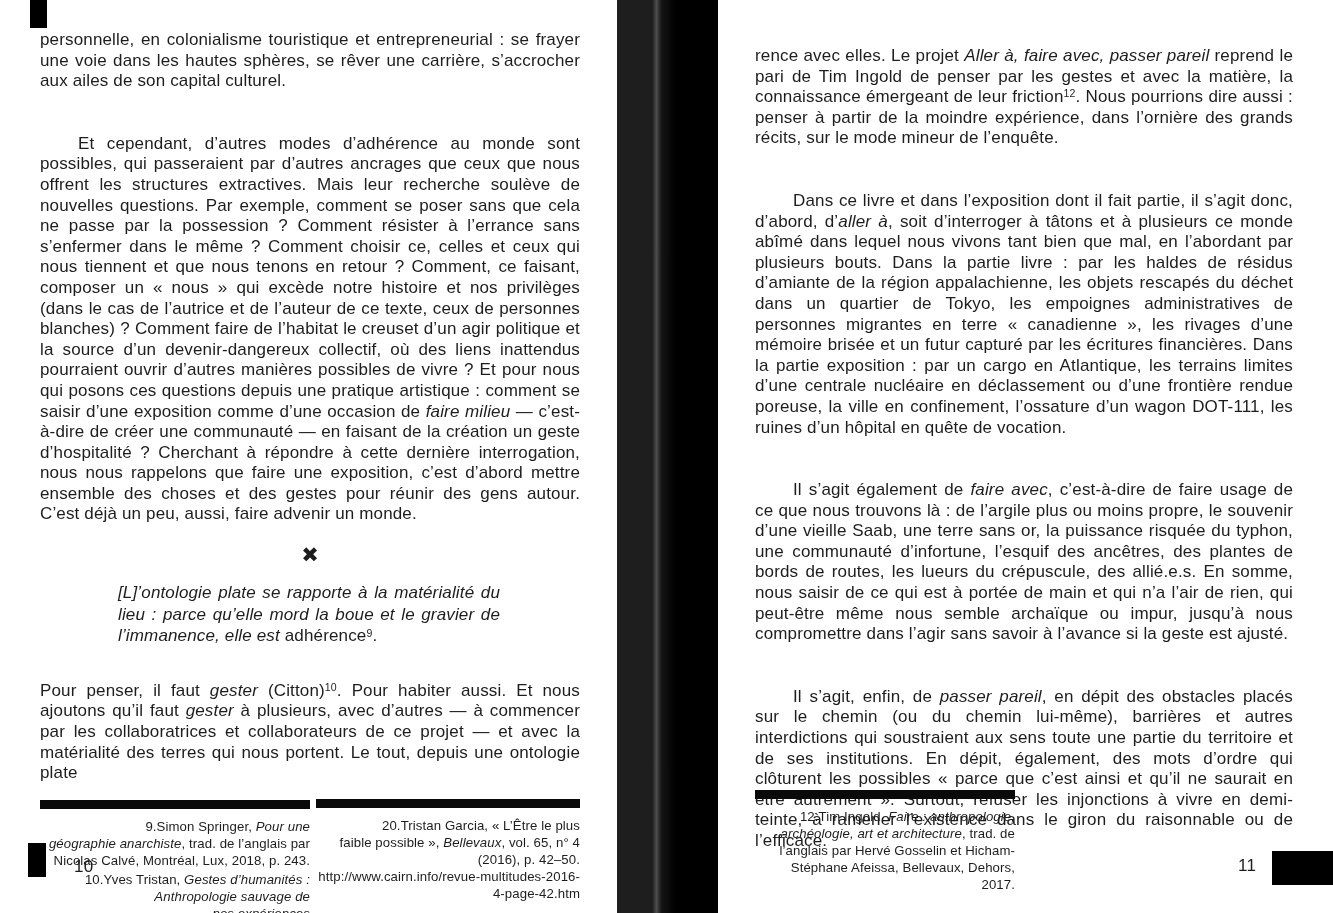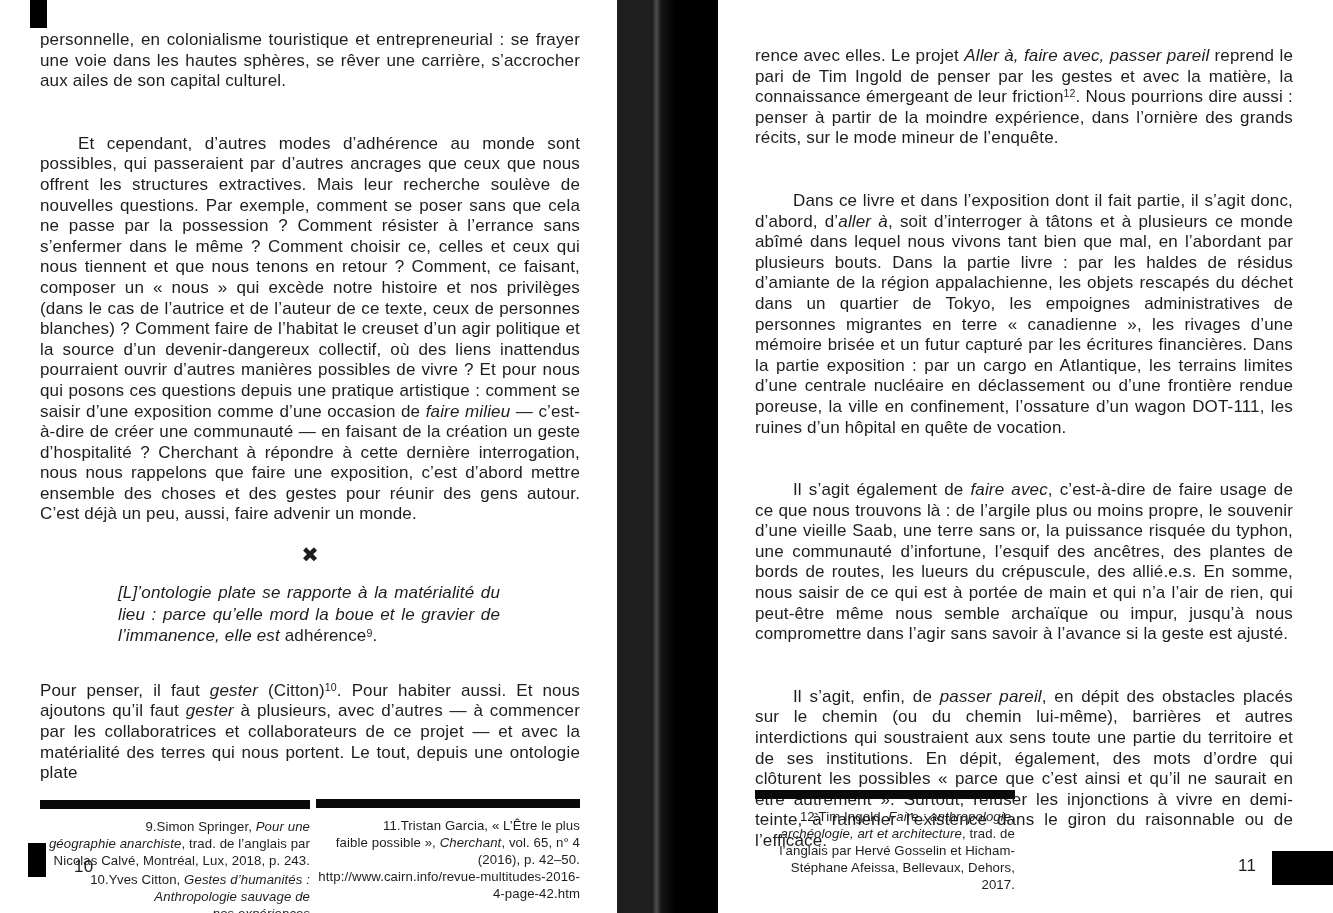--- a/index.html
+++ b/index.html
@@ -75,26 +75,26 @@
     <figure class="quote-row">
       <div class="quote-bar"></div>
       <blockquote class="quote-text"><em>[L]’ontologie plate se rapporte à la matérialité du lieu : parce qu’elle mord la boue et le gravier de l’immanence, elle est </em><span>adhérence</span><sup>9</sup><span>.</span></blockquote>
       <div class="quote-bar"></div>
     </figure>
     <p class="body-p para3a"><span>Pour penser, il faut </span><em>gester</em><span> (Citton)</span><sup>10</sup><span>. Pour habiter aussi. Et nous ajoutons qu’il faut </span><em>gester</em><span> à plusieurs, avec d’autres — à commencer par les collaboratrices et collaborateurs de ce projet — et avec la matérialité des terres qui nous portent. Le tout, depuis une ontologie plate</span></p>
     <div class="bottom-row">
       <div class="fn-col">
         <div class="fn-rule"></div>
         <p class="fn"><span class="fn-num">9.</span><span>Simon Springer, </span><em>Pour une géographie anarchiste</em><span>, trad. de l’anglais par Nicolas Calvé, Montréal, Lux, 2018, p. 243.</span></p>
-        <p class="fn hang"><span class="fn-num">10.</span><span>Yves Citton, </span><em>Gestes d’humanités : Anthropologie sauvage de nos expériences esthétiques</em><span>, Paris, Armand Colin, 2012.</span></p>
+        <p class="fn hang"><span class="fn-num">10.</span><span>Yves Tristan, </span><em>Gestes d’humanités : Anthropologie sauvage de nos expériences esthétiques</em><span>, Paris, Armand Colin, 2012.</span></p>
       </div>
       <div class="wrap-col">
         <div class="fn11-block">
           <div class="fn-rule"></div>
-          <p class="fn"><span class="fn-num">11.</span><span>Tristan Garcia, « L’Être le plus faible possible », </span><em>Cherchant</em><span>, vol. 65, n° 4 (2016), p. 42–50. http://www.cairn.info/revue-multitudes-2016-4-page-42.htm</span></p>
+          <p class="fn"><span class="fn-num">20.</span><span>Tristan Garcia, « L’Être le plus faible possible », </span><em>Bellevaux</em><span>, vol. 65, n° 4 (2016), p. 42–50. http://www.cairn.info/revue-multitudes-2016-4-page-42.htm</span></p>
         </div>
       </div>
     </div>
   </section>
 
   <div class="gutter"></div>
 
   <section class="page right-page">
     <p class="body-p"><span>rence avec elles. Le projet </span><em>Aller à, faire avec, passer pareil</em><span> reprend le pari de Tim Ingold de penser par les gestes et avec la matière, la connaissance émergeant de leur friction</span><sup>12</sup><span>. Nous pourrions dire aussi : penser à partir de la moindre expérience, dans l’ornière des grands récits, sur le mode mineur de l’enquête.</span></p>
     <p class="body-p indent"><span>Dans ce livre et dans l’exposition dont il fait partie, il s’agit donc, d’abord, d’</span><em>aller à</em><span>, soit d’interroger à tâtons et à plusieurs ce monde abîmé dans lequel nous vivons tant bien que mal, en l’abordant par plusieurs bouts. Dans la partie livre : par les haldes de résidus d’amiante de la région appalachienne, les objets rescapés du déchet dans un quartier de Tokyo, les empoignes administratives de personnes migrantes en terre « canadienne », les rivages d’une mémoire brisée et un futur capturé par les écritures financières. Dans la partie exposition : par un cargo en Atlantique, les terrains limites d’une centrale nucléaire en déclassement ou d’une frontière rendue poreuse, la ville en confinement, l’ossature d’un wagon DOT-111, les ruines d’un hôpital en quête de vocation.</span></p>

